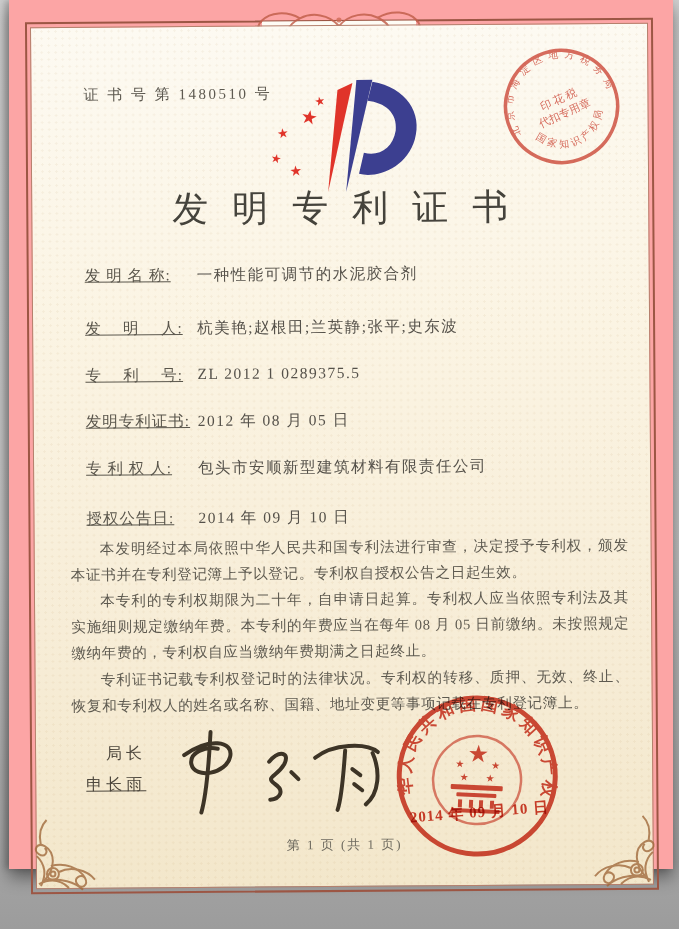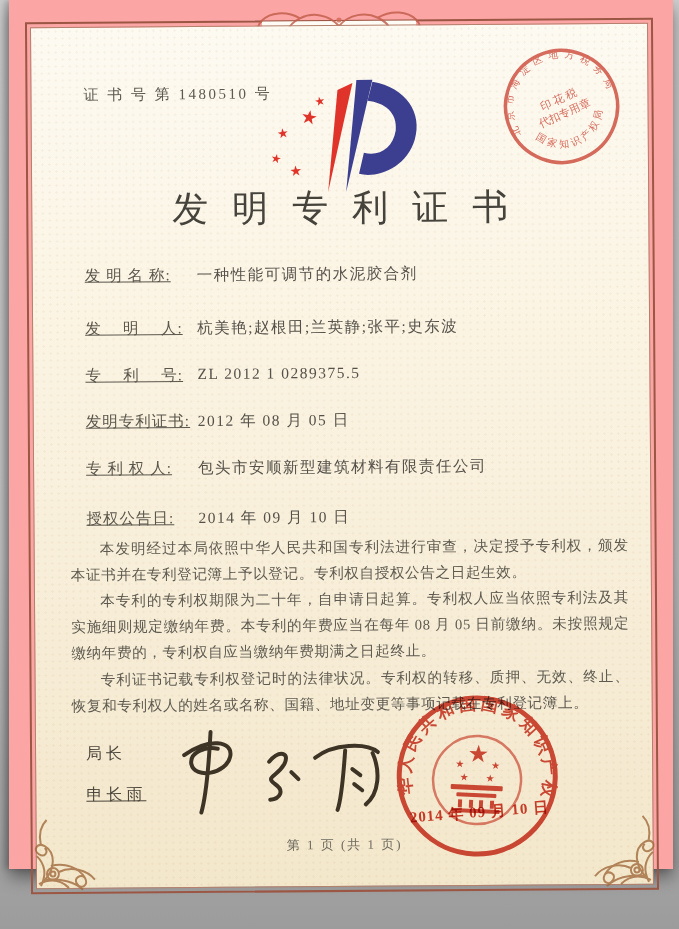--- a/index.html
+++ b/index.html
@@ -46,21 +46,21 @@
     letter-spacing:1px;flex:none;text-decoration:underline;
   }
   .frow .fvalue{font-size:15.5px;color:#55514a;letter-spacing:1.5px;}
   .paragraphs{
     position:absolute;left:36px;top:508px;width:558px;
     font-size:14.6px;line-height:1.79;color:#5e5a50;
     text-align:justify;letter-spacing:.6px;
   }
   .paragraphs p{margin:0;text-indent:2em;}
   .sig-block{position:absolute;left:50px;top:716px;font-size:16px;color:#4c463c;}
-  .sig-title{letter-spacing:4px;margin-bottom:20px;}
+  .sig-title{letter-spacing:4px;margin-bottom:10px;text-align:right;}
   .sig-name{letter-spacing:4px;text-decoration:underline;}
   .sig-hand{position:absolute;left:118px;top:692px;width:230px;height:104px;}
   .office-seal{
     position:absolute;left:352px;top:662px;width:178px;height:178px;
     mix-blend-mode:multiply;opacity:.93;transform:rotate(3deg);
   }
   .seal-date{
     position:absolute;left:338px;top:778px;width:210px;text-align:center;
     color:#cf402f;font-size:15px;letter-spacing:1px;
     transform:rotate(-4deg);mix-blend-mode:multiply;font-weight:bold;

